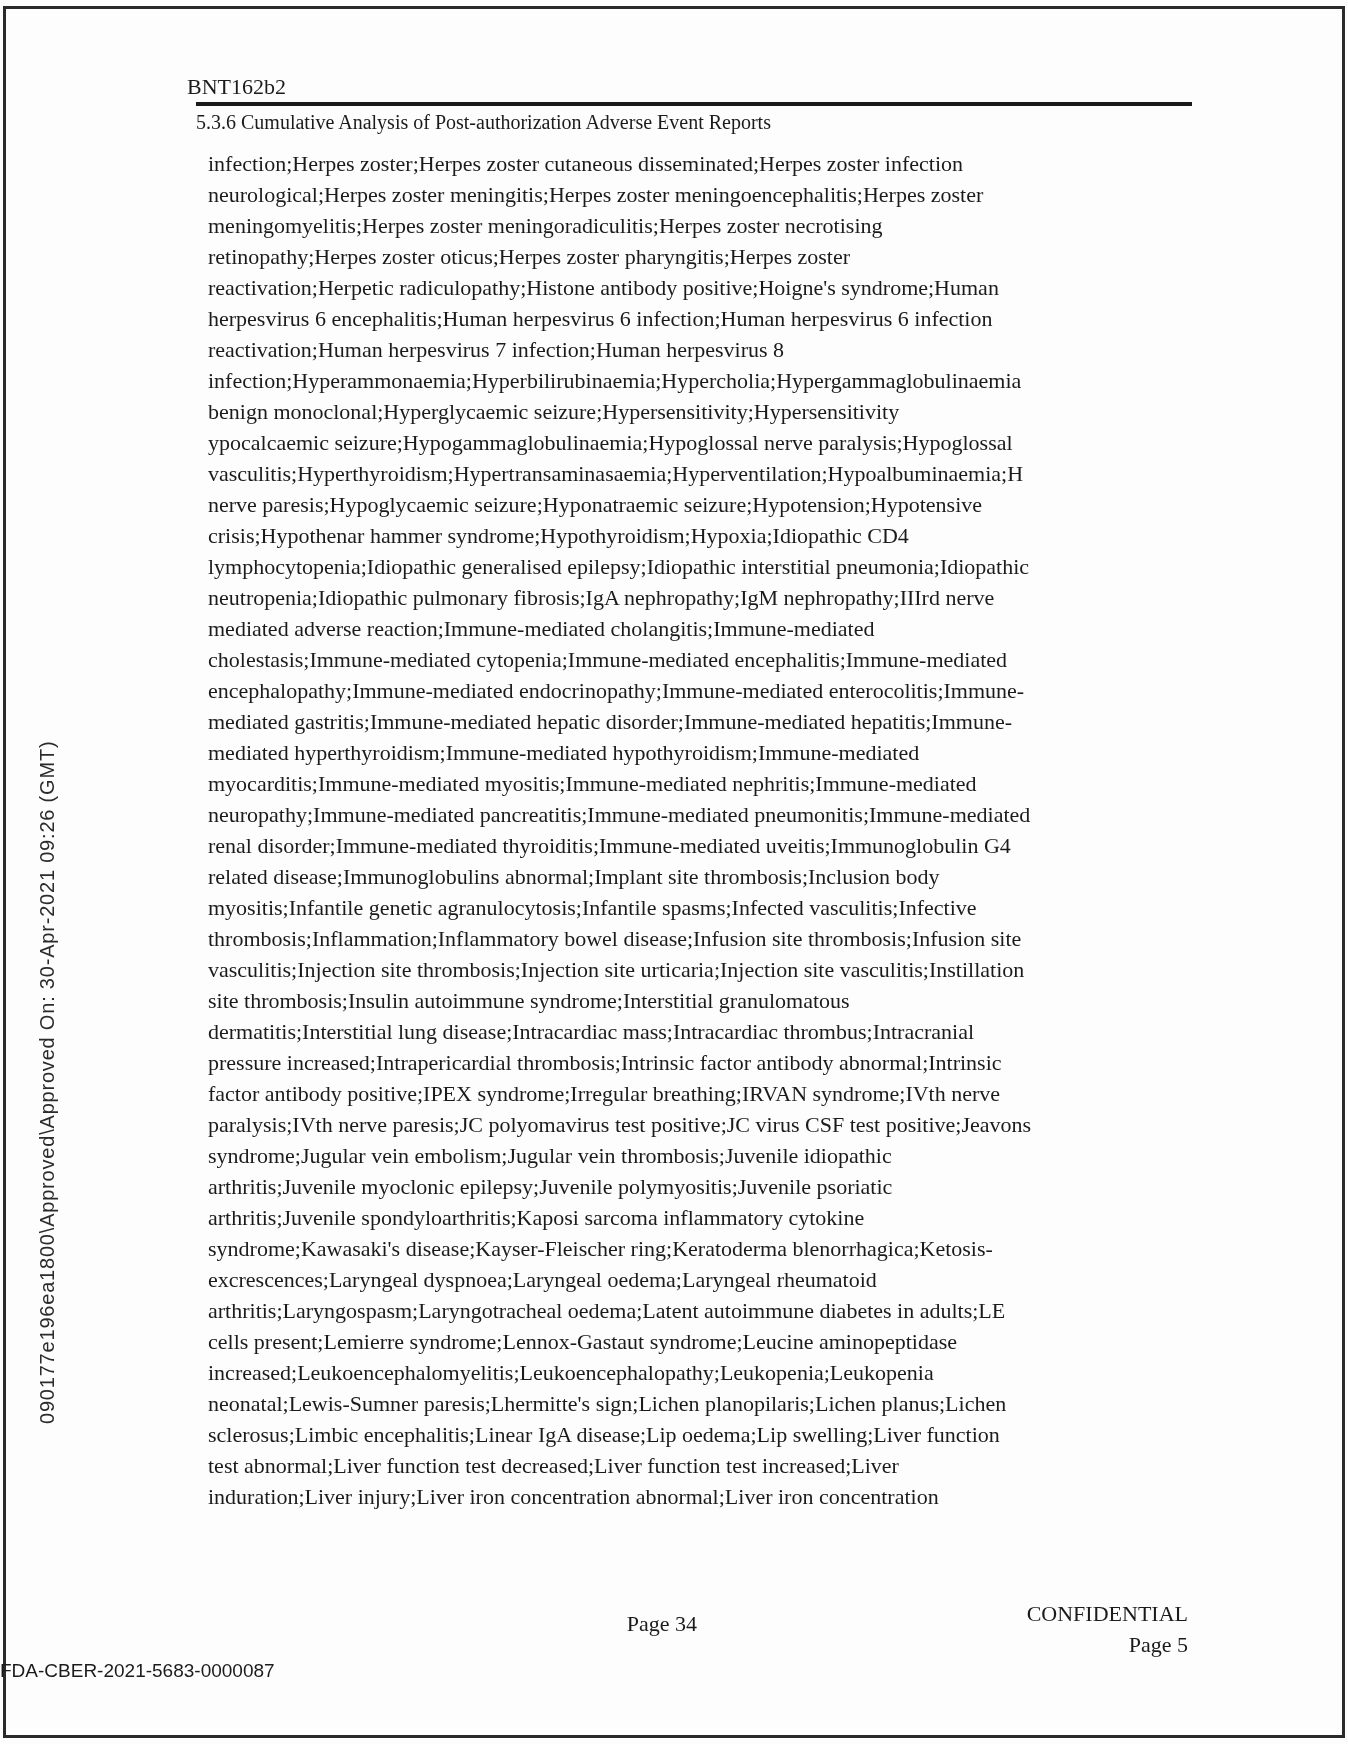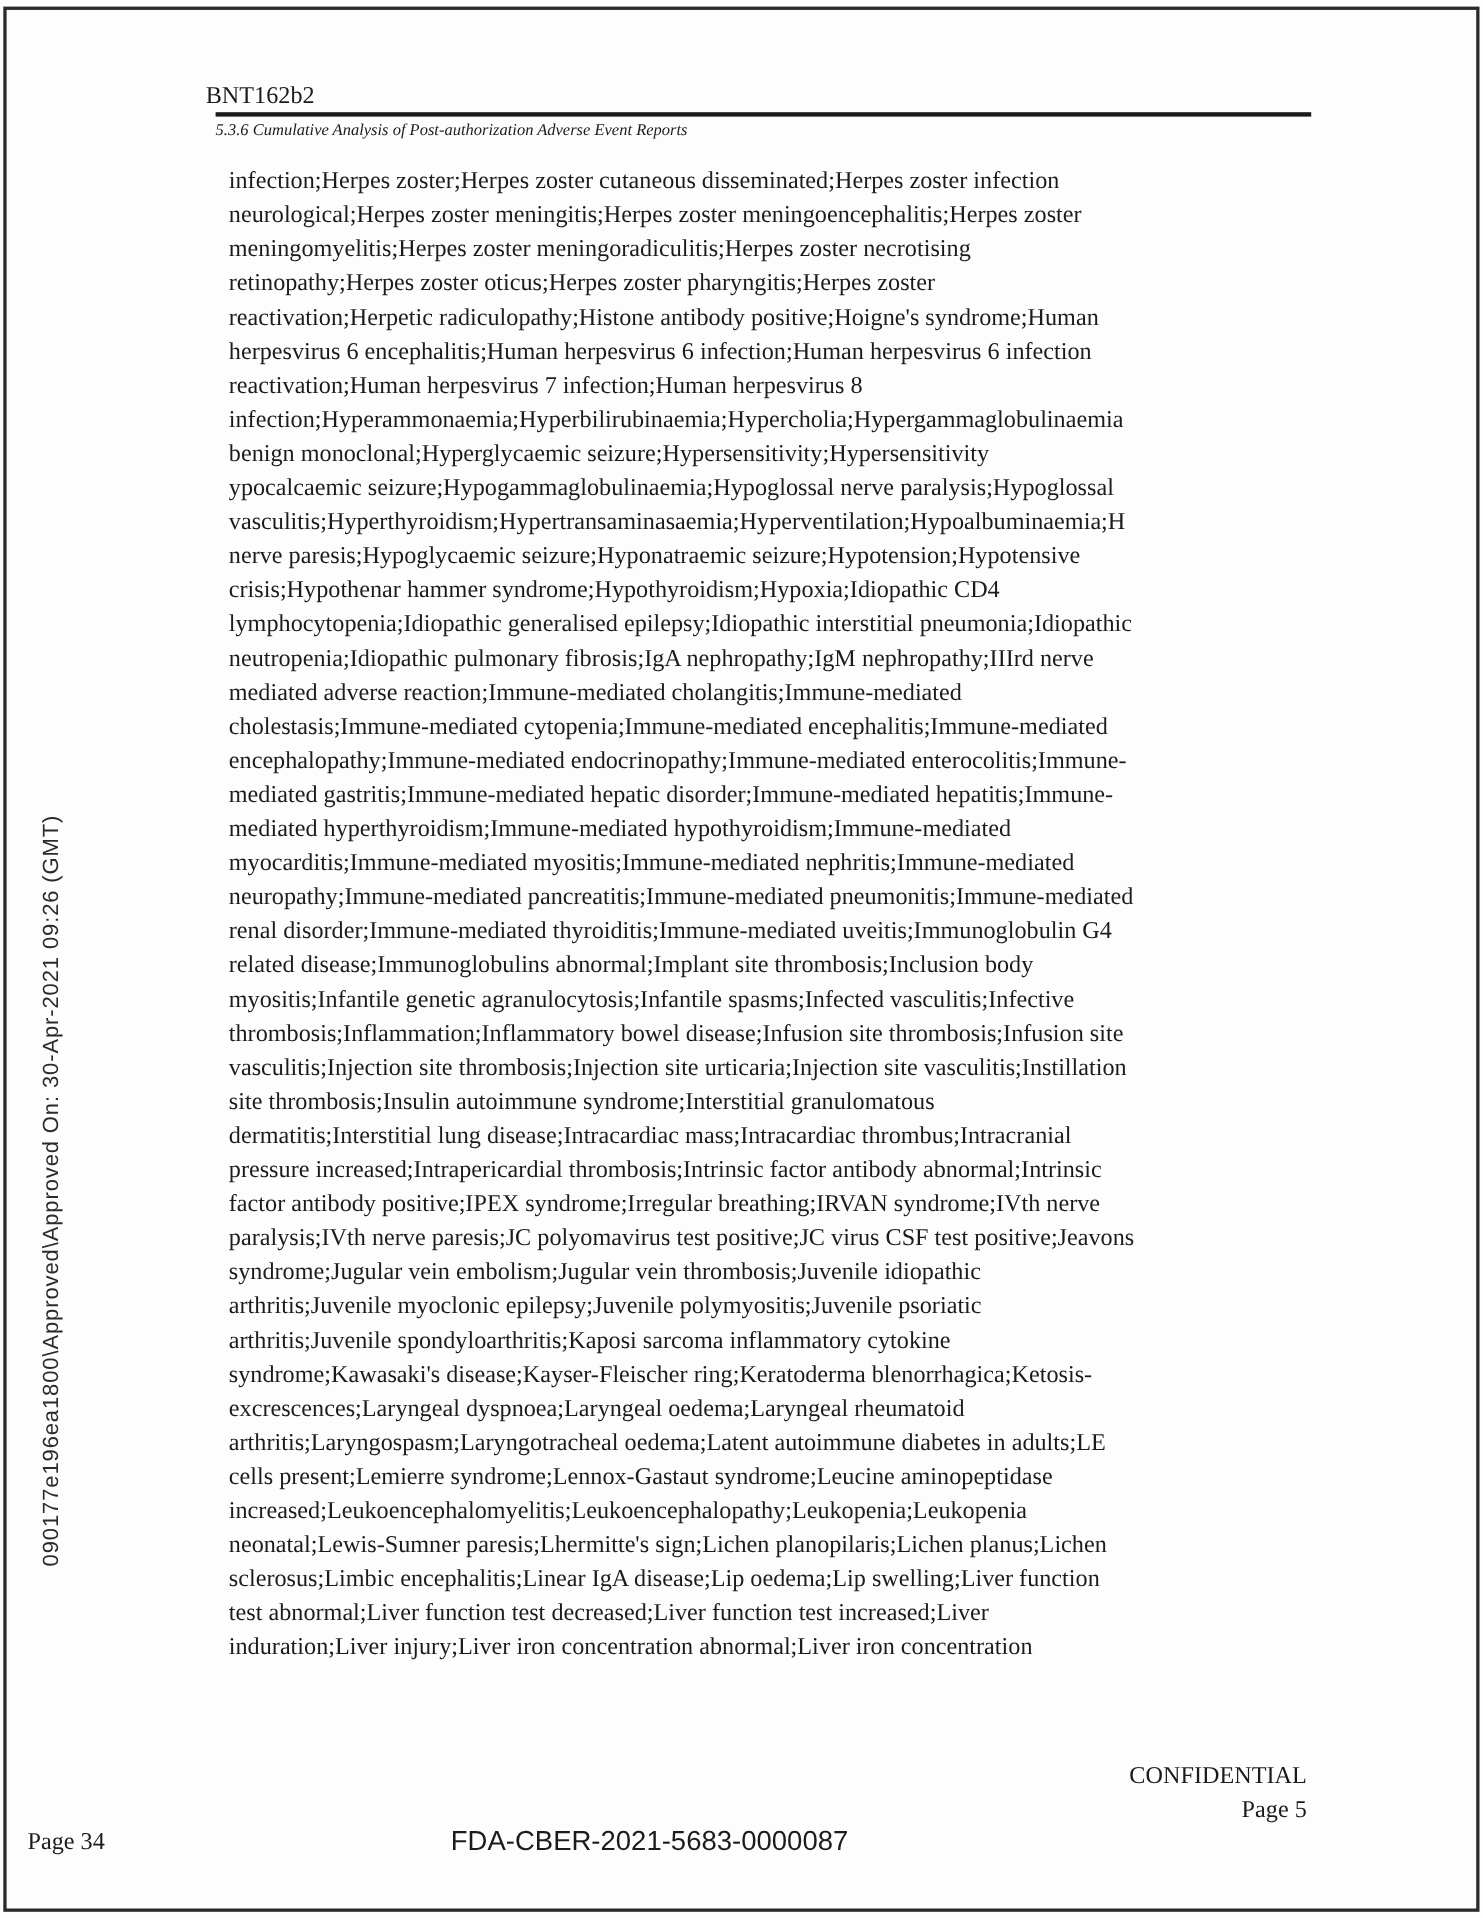--- a/index.html
+++ b/index.html
@@ -51,23 +51,22 @@
     left: 196px;
     top: 102px;
     width: 996px;
     height: 4px;
     background: #1b1b1b;
   }
   #section-title {
     position: absolute;
     left: 196px;
     top: 111px;
-    font-size: 15px;
+    font-size: 20px;
     white-space: nowrap;
-    font-style: italic;
   }
   #body-lines {
     position: absolute;
     left: 196px;
     top: 148px;
     width: 900px;
   }
   #body-lines .line {
     height: 31px;
     line-height: 31px;
@@ -82,33 +81,32 @@
     width: 992px;
     text-align: right;
     font-size: 22px;
     line-height: 31px;
   }
   #fda-ref {
     position: absolute;
     top: 1660px;
     left: 0;
     width: 1181px;
-    text-align: center;
+    text-align: left;
     font-family: "Liberation Sans", sans-serif;
-    font-size: 25px;
+    font-size: 19px;
     color: #1b1b1b;
   }
   #outer-page-number {
     position: absolute;
-    top: 1661px;
+    top: 1611px;
     left: 0;
     width: 1324px;
-    text-align: left;
+    text-align: center;
     font-size: 22px;
-    padding-left: 25px;
   }
 </style>
 </head>
 <body>
 
 <div id="page">
 
   <div id="frame"></div>
 
   <div id="watermark">090177e196ea1800\Approved\Approved On: 30-Apr-2021 09:26 (GMT)</div>

